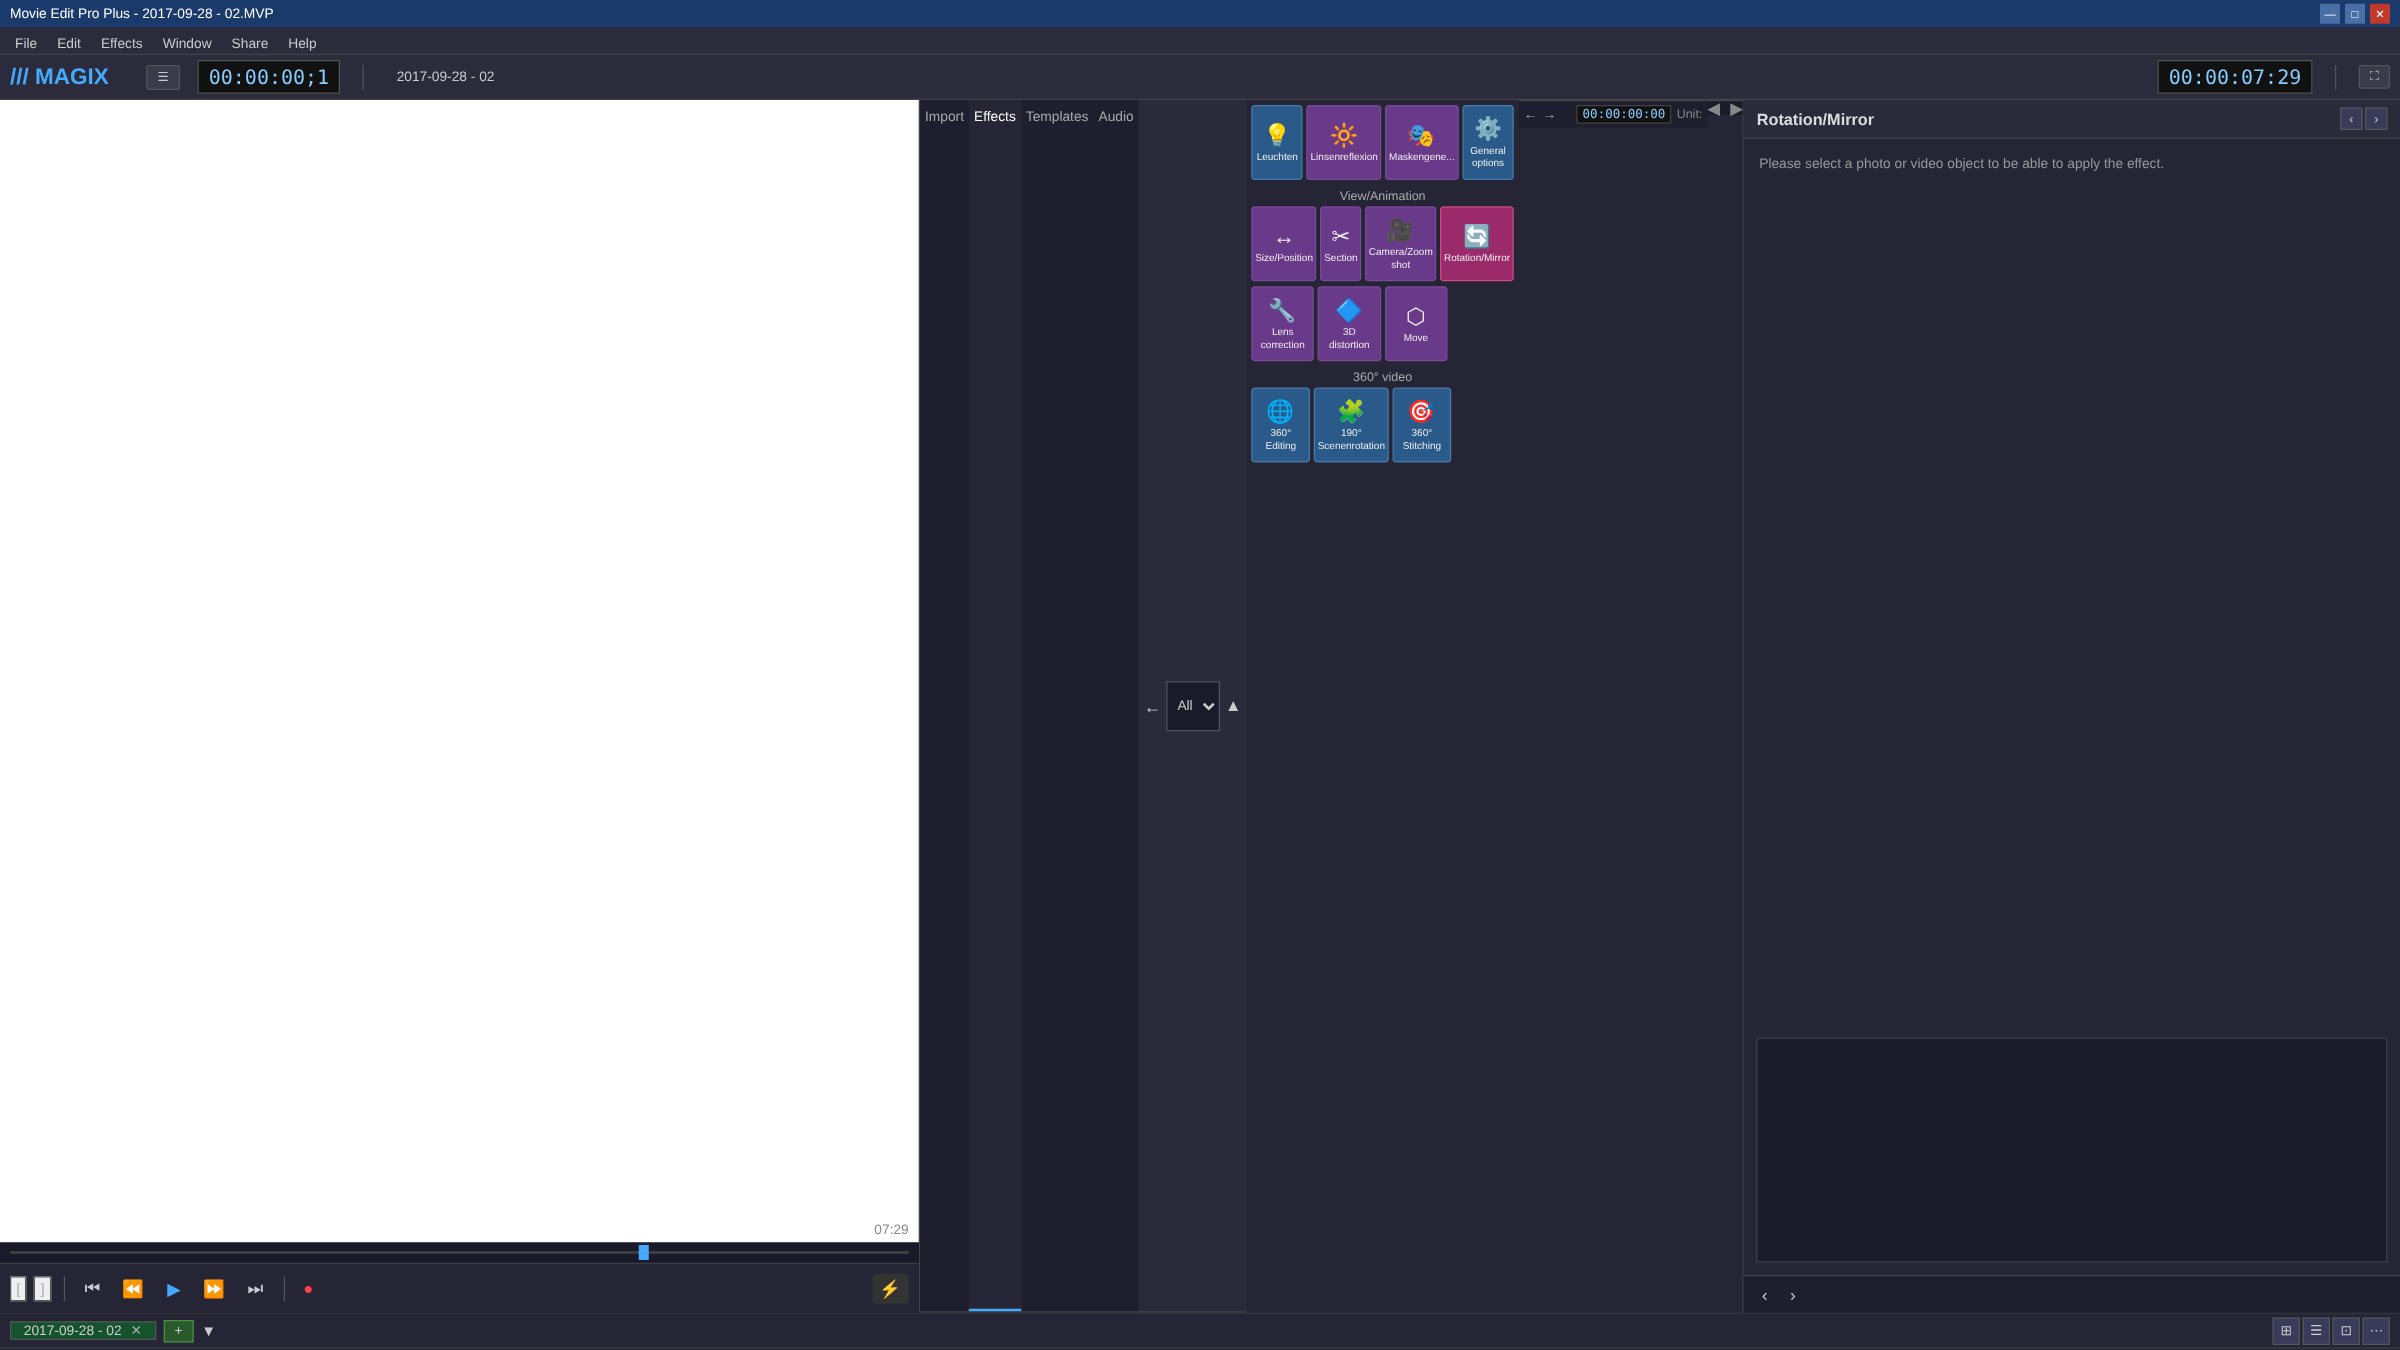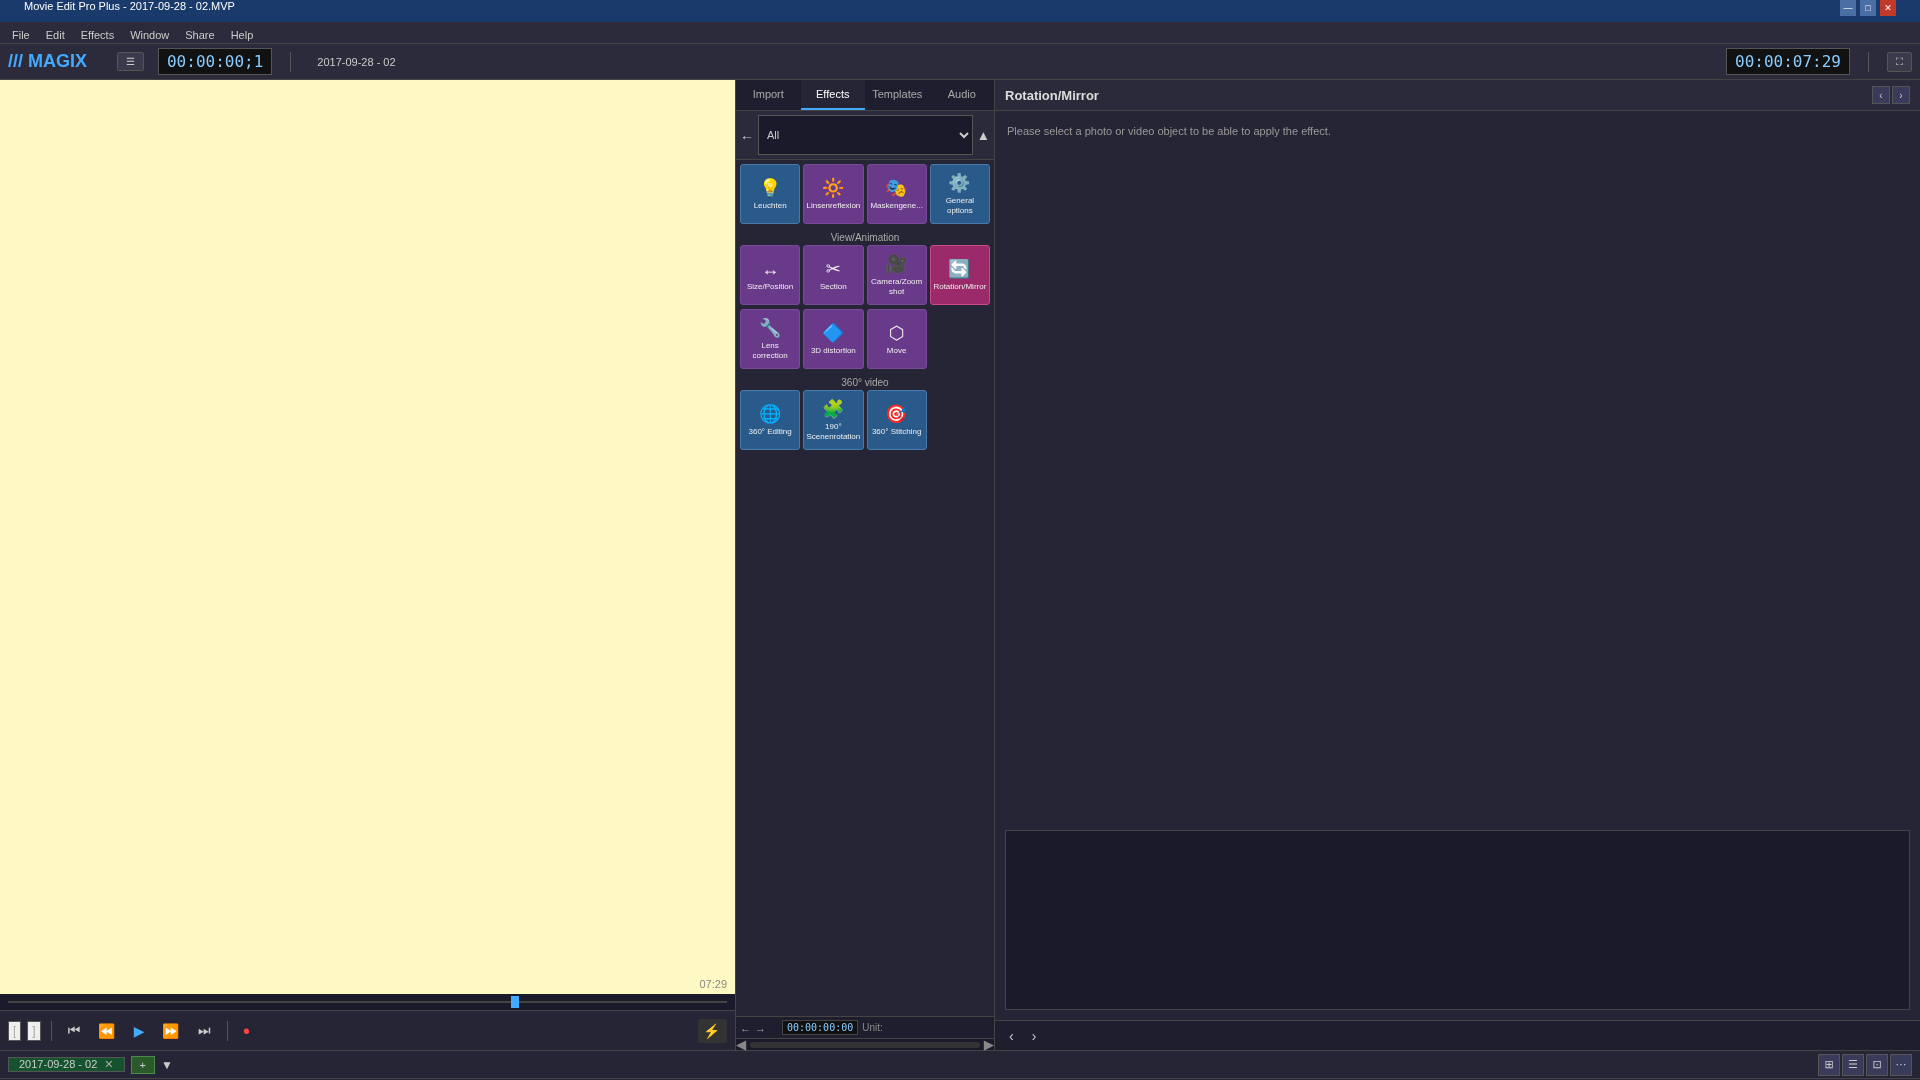--- a/index.html
+++ b/index.html
@@ -3,22 +3,22 @@
   <meta charset="utf-8">
   <style>
     * { box-sizing: border-box; margin: 0; padding: 0; }
     body { font-family: Arial, sans-serif; font-size: 11px; background: #1a1a2e; color: #ccc; overflow: hidden; width: 1920px; height: 1080px; }
 
     
     #title-bar {
       background: #1a3a6b;
       height: 22px;
       display: flex;
-      align-items: flex-start;
-      padding: 0 24px;
+      align-items: center;
+      padding: 0 8px;
       color: #fff;
       font-size: 11px;
       justify-content: space-between;
     }
     #title-bar .title-text { flex: 1; }
     #title-bar .win-controls { display: flex; gap: 4px; }
     #title-bar .win-btn {
       width: 16px; height: 16px;
       background: #4a6fa5;
       border: none;
@@ -88,21 +88,21 @@
     
     #preview-area {
       flex: 0 0 735px;
       background: #111;
       display: flex;
       flex-direction: column;
       position: relative;
     }
     #preview-canvas {
       flex: 1;
-      background: #fef9c3;
+      background: #ffffff;
       position: relative;
     }
     #preview-timecode {
       position: absolute;
       bottom: 4px;
       right: 8px;
       color: #888;
       font-size: 11px;
     }
     #preview-scrubber {
@@ -152,21 +152,21 @@
       cursor: pointer;
       padding: 2px 4px;
       border: 1px solid #555;
     }
 
     
     #effects-panel {
       flex: 0 0 260px;
       background: #252535;
       display: flex;
-      flex-direction: column;
+      flex-direction: row;
       border-left: 1px solid #444;
       border-right: 1px solid #444;
     }
     #effects-tabs {
       display: flex;
       background: #1e1e2e;
       border-bottom: 1px solid #444;
     }
     .eff-tab {
       flex: 1;

